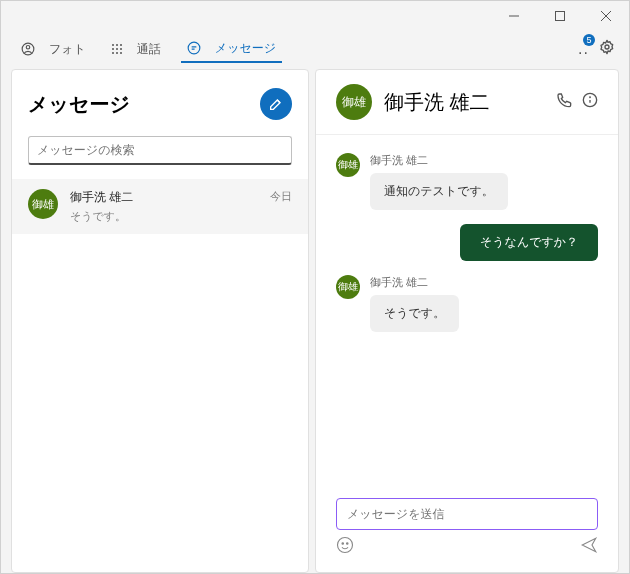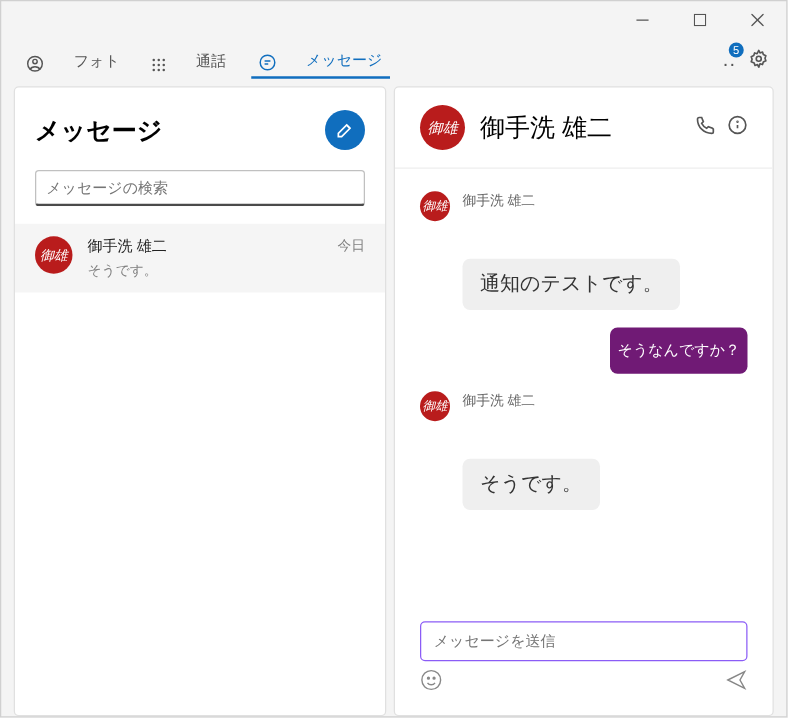--- a/index.html
+++ b/index.html
@@ -3,21 +3,21 @@
 <meta charset="utf-8">
 <style>
 * { box-sizing: border-box; margin: 0; padding: 0; font-family: "Segoe UI", "Yu Gothic UI", Meiryo, sans-serif; }
 body { width: 630px; height: 574px; background: #f4f4f4; border: 1px solid #d0d0d0; overflow: hidden; }
 
 .titlebar { height: 30px; display: flex; justify-content: flex-end; align-items: center; }
 .titlebar .winbtn { width: 46px; height: 30px; display: flex; align-items: center; justify-content: center; color: #555; }
 .titlebar .winbtn svg { width: 10px; height: 10px; }
 
 .topbar { height: 36px; display: flex; align-items: center; padding: 0 14px; }
-.tab { display: flex; align-items: flex-end; gap: 24px; font-size: 12px; color: #555; padding: 4px 6px; margin-right: 14px; cursor: pointer; }
+.tab { display: flex; align-items: center; gap: 14px; font-size: 12px; color: #555; padding: 4px 6px; margin-right: 14px; cursor: pointer; }
 .tab.active { color: #106ebe; border-bottom: 2px solid #106ebe; }
 .tab svg { width: 14px; height: 14px; }
 .tab-dial { display: grid; grid-template-columns: repeat(3,3px); grid-template-rows: repeat(3,3px); gap: 1px; }
 .tab-dial span { width: 2px; height: 2px; background: #555; border-radius: 50%; }
 
 .topbar-right { margin-left: auto; display: flex; align-items: center; gap: 10px; color: #555; }
 .badge-wrap { position: relative; }
 .badge { position: absolute; top: -6px; right: -6px; background: #106ebe; color: #fff; font-size: 9px; border-radius: 8px; min-width: 12px; height: 12px; display: flex; align-items: center; justify-content: center; padding: 0 3px; }
 .gear svg, .dots { width: 16px; height: 16px; }
 
@@ -26,41 +26,41 @@
 .left-panel { width: 298px; background: #fff; margin: 2px 0 2px 10px; border: 1px solid #e0e0e0; border-radius: 4px; display: flex; flex-direction: column; padding: 18px 0 0 0; }
 .panel-head { display: flex; align-items: center; justify-content: space-between; padding: 0 16px 16px 16px; }
 .panel-head h1 { font-size: 20px; font-weight: 600; }
 .compose-btn { width: 32px; height: 32px; border-radius: 50%; background: #106ebe; display: flex; align-items: center; justify-content: center; cursor: pointer; }
 .compose-btn svg { width: 16px; height: 16px; stroke: #fff; fill: none; }
 
 .search-box { margin: 0 16px 14px 16px; border: 1px solid #c0c0c0; border-bottom: 2px solid #4a4a4a; border-radius: 3px; }
 .search-box input { width: 100%; border: none; outline: none; padding: 6px 8px; font-size: 12px; background: transparent; }
 
 .conv-item { display: flex; align-items: flex-start; padding: 10px 16px; background: #f5f5f5; cursor: pointer; }
-.avatar { width: 30px; height: 30px; border-radius: 50%; background: #b91c1c; color: #fff; font-size: 11px; display: flex; align-items: center; justify-content: center; flex-shrink: 0; font-style: italic; }
+.avatar { width: 30px; height: 30px; border-radius: 50%; background: #4d7c0f; color: #fff; font-size: 11px; display: flex; align-items: center; justify-content: center; flex-shrink: 0; }
 .avatar.big { width: 36px; height: 36px; font-size: 12px; }
 .avatar.small { width: 24px; height: 24px; font-size: 10px; }
 .conv-mid { flex: 1; margin-left: 12px; }
 .conv-name { font-size: 12px; color: #222; }
 .conv-snippet { font-size: 11px; color: #808080; margin-top: 3px; }
 .conv-time { font-size: 11px; color: #808080; margin-left: 48px; }
 
 .right-panel { flex: 1; background: #fff; margin: 2px 10px 2px 6px; border: 1px solid #e0e0e0; border-radius: 4px; display: flex; flex-direction: column; }
 .chat-head { display: flex; align-items: center; padding: 14px 20px; border-bottom: 1px solid #eee; gap: 12px; }
 .chat-head-name { font-size: 20px; font-weight: 500; }
 .chat-head-actions { margin-left: auto; display: flex; gap: 10px; color: #555; }
 .chat-head-actions svg { width: 16px; height: 16px; }
 
 .chat-body { flex: 1; padding: 18px 20px; overflow: auto; }
 .msg-block { display: flex; gap: 10px; margin-bottom: 14px; }
 .msg-col { display: flex; flex-direction: column; gap: 5px; }
 .msg-sender { font-size: 11px; color: #666; }
-.bubble { background: #efefef; color: #333; font-size: 16px; padding: 10px 14px; border-radius: 6px; max-width: 200px; margin-top: 34px; }
+.bubble { background: #efefef; color: #333; font-size: 12px; padding: 10px 14px; border-radius: 6px; max-width: 200px; }
 .msg-right { justify-content: flex-end; }
-.bubble-out { background: #701a75; color: #fff; font-size: 12px; padding: 10px 6px; border-radius: 6px; max-width: 200px; }
+.bubble-out { background: #14532d; color: #fff; font-size: 12px; padding: 10px 20px; border-radius: 6px; max-width: 200px; }
 
 .chat-input-area { padding: 8px 20px 14px 20px; }
 .chat-input-box { border: 1px solid #8b5cf6; border-radius: 4px; margin-bottom: 6px; }
 .chat-input-box input { width: 100%; border: none; outline: none; padding: 8px 10px; font-size: 12px; background: transparent; }
 .input-row { display: flex; align-items: center; }
 .input-row .emoji, .input-row .send { color: #888; cursor: pointer; }
 .input-row .emoji svg, .input-row .send svg { width: 18px; height: 18px; }
 .input-row .send { margin-left: auto; }
 </style>
 </head>

